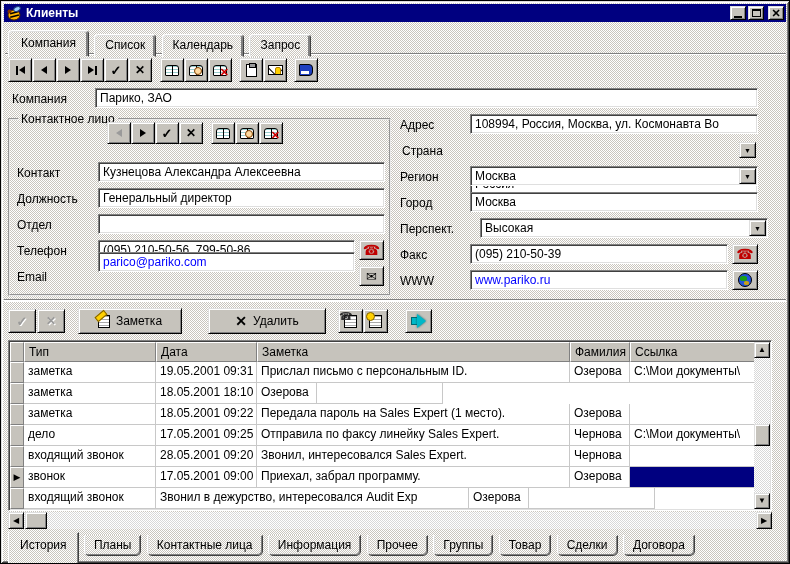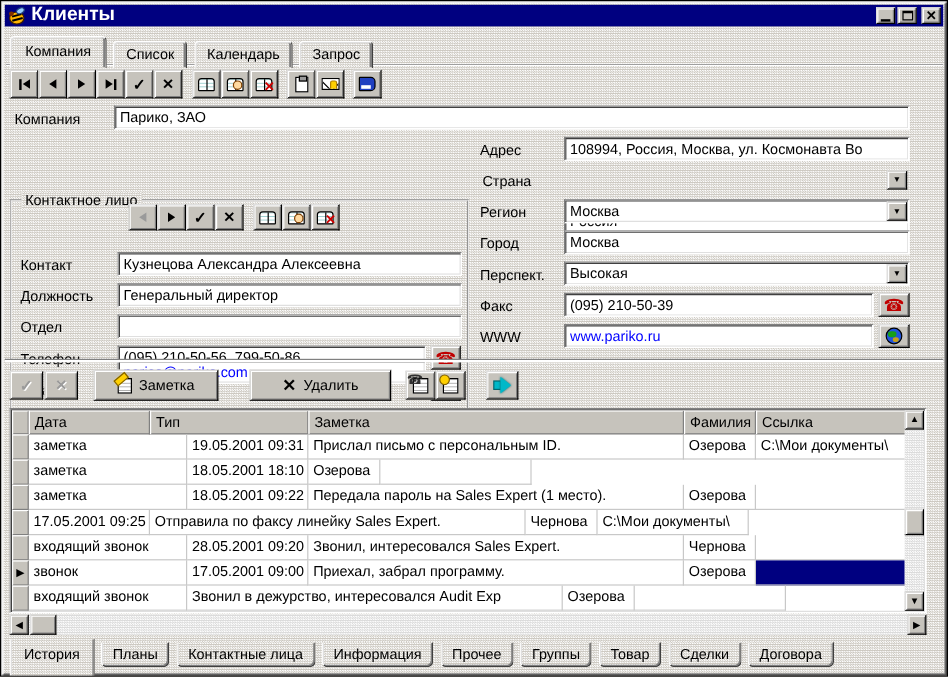--- a/index.html
+++ b/index.html
@@ -18,38 +18,38 @@
     background-size:2px 2px; }
   
   .raised { background:#c6c3bc; border:1px solid; border-color:#dfdfdf #000 #000 #dfdfdf;
     box-shadow: inset 1px 1px 0 #fff, inset -1px -1px 0 #808080; }
   .sunken { background:#fff; border:1px solid; border-color:#808080 #fff #fff #808080;
     box-shadow: inset 1px 1px 0 #404040, inset -1px -1px 0 #dfdfdf; }
   .btn { display:flex; align-items:center; justify-content:center; cursor:default; }
   
   #titlebar { left:3px; top:3px; width:782px; height:18px; background:#000080; color:#fff;
     display:flex; align-items:center; padding:0 2px; }
-  #titlebar .t { font-weight:bold; font-size:16px; margin-left:4px; }
+  #titlebar .t { font-weight:bold; font-size:12px; margin-left:4px; }
   .winbtn { width:16px; height:14px; margin-left:2px; font-size:10px; font-weight:bold; color:#000; }
   .minglyph { width:8px; height:2px; background:#000; margin-top:7px; }
   .maxglyph { width:9px; height:8px; border:1px solid #000; border-top-width:2px; background:transparent; }
   
   .ttab { position:relative; display:inline-block; padding:3px 10px 4px; margin-right:2px;
     border:1px solid; border-color:#fff #404040 transparent #fff; border-radius:4px 4px 0 0;
     box-shadow: inset 1px 1px 0 #dfdfdf, inset -2px 0 0 #808080; top:2px; }
   .ttab.active { top:0; padding:5px 12px 6px; z-index:5; }
   
   .fld { position:absolute; background:#fff; border:1px solid; border-color:#808080 #fff #fff #808080;
     box-shadow: inset 1px 1px 0 #404040, inset -1px -1px 0 #dfdfdf;
     font-size:12px; padding:0 4px; color:#000; height:20px; outline:none; }
   .blue { color:#0000ff; }
   .lbl { position:absolute; font-size:12px; white-space:nowrap; }
   .combo-btn { position:absolute; width:17px; top:2px; bottom:2px; font-size:7px; }
   
-  #contactbox { left:7px; top:117px; width:383px; height:178px; border:2px groove #e8e8e8;margin-top:48px; }
+  #contactbox { left:7px; top:117px; width:383px; height:178px; border:2px groove #e8e8e8; }
   #contactbox > .cap { position:absolute; top:-8px; left:8px; padding:0 3px; }
   
   .ico { display:flex; align-items:center; justify-content:center; gap:1px; }
   .tl { width:0;height:0;border:4px solid transparent;border-left:none;border-right:6px solid #000; }
   .tr { width:0;height:0;border:4px solid transparent;border-right:none;border-left:6px solid #000; }
   .vb { width:2px;height:9px;background:#000; }
   .gray .tl { border-right-color:#9a9a9a; }
   .chk { font-size:13px; font-weight:bold; line-height:1; }
   .xg { font-size:12px; font-weight:bold; line-height:1; }
   .disglyph { color:#9a9a9a; text-shadow:1px 1px 0 #fff; }
@@ -270,21 +270,21 @@
     <input class="fld" style="left: 0px; top: 0px; width: 288px;" value="Москва">
     <div class="btn raised combo-btn" style="right:2px;">
         <span>▼</span>
       </div>
   </div>
 
   <span class="lbl" style="left:399px; top:195px;">Город</span>
   <input class="fld" style="left: 469px; top: 191px; width: 288px;" value="Москва">
 
   <span class="lbl" style="left:399px; top:221px;">Перспект.</span>
-  <div class="abs" style="left:469px; top:217px; width:288px; height:20px;">
+  <div class="abs" style="left:479px; top:217px; width:288px; height:20px;">
     <input class="fld" style="left: 0px; top: 0px; width: 288px;" value="Высокая">
     <div class="btn raised combo-btn" style="right:2px;">
         <span>▼</span>
       </div>
   </div>
 
   <span class="lbl" style="left:399px; top:247px;">Факс</span>
   <input class="fld" style="left: 469px; top: 243px; width: 258px;" value="(095) 210-50-39">
   <div class="btn raised abs" style="left:731px; top:243px; width:26px; height:20px;">
       <span class="phoneglyph">☎</span>
@@ -328,22 +328,22 @@
           <span class="b2"></span>
         </span>
     </div>
   </div>
 
   <div id="grid" class="abs sunken" style="padding:1px; overflow:hidden;">
     <div style="display:flex;">
       <div style="flex:1; overflow:hidden;">
         <div class="grow ghead">
           <div class="gc c0 hcell"></div>
+          <div class="gc c1 hcell">Тип</div>
           <div class="gc c2 hcell">Дата</div>
-          <div class="gc c1 hcell">Тип</div>
           <div class="gc c3 hcell">Заметка</div>
           <div class="gc c4 hcell">Фамилия</div>
           <div class="gc c5 hcell">Ссылка</div>
         </div>
 
         <div class="grow">
           <div class="gc c0 selcell"></div>
           <div class="gc c1 dcell">заметка</div>
           <div class="gc c2 dcell">19.05.2001 09:31</div>
           <div class="gc c3 dcell">Прислал письмо с персональным ID.</div>
@@ -360,20 +360,21 @@
         <div class="grow">
           <div class="gc c0 selcell"></div>
           <div class="gc c1 dcell">заметка</div>
           <div class="gc c2 dcell">18.05.2001 09:22</div>
           <div class="gc c3 dcell">Передала пароль на Sales Expert (1 место).</div>
           <div class="gc c4 dcell">Озерова</div>
           <div class="gc c5 dcell"></div>
         </div>
         <div class="grow">
           <div class="gc c0 selcell"></div>
+          <div class="gc c1 dcell">дело</div>
           <div class="gc c2 dcell">17.05.2001 09:25</div>
           <div class="gc c3 dcell">Отправила по факсу линейку Sales Expert.</div>
           <div class="gc c4 dcell">Чернова</div>
           <div class="gc c5 dcell">C:\Мои документы\</div>
         </div>
         <div class="grow">
           <div class="gc c0 selcell"></div>
           <div class="gc c1 dcell">входящий звонок</div>
           <div class="gc c2 dcell">28.05.2001 09:20</div>
           <div class="gc c3 dcell">Звонил, интересовался Sales Expert.</div>

